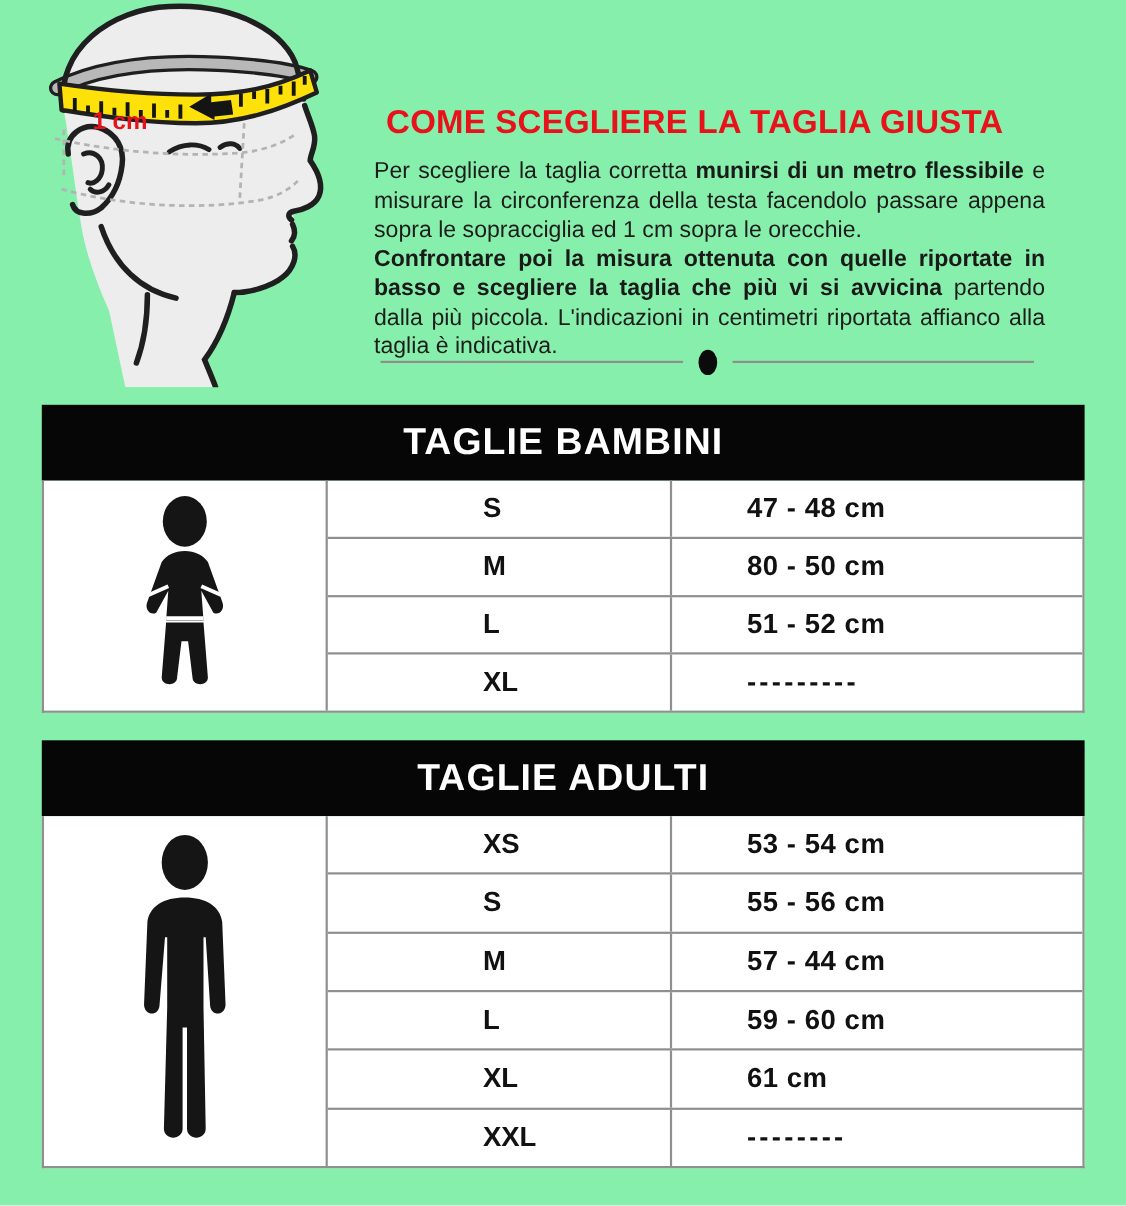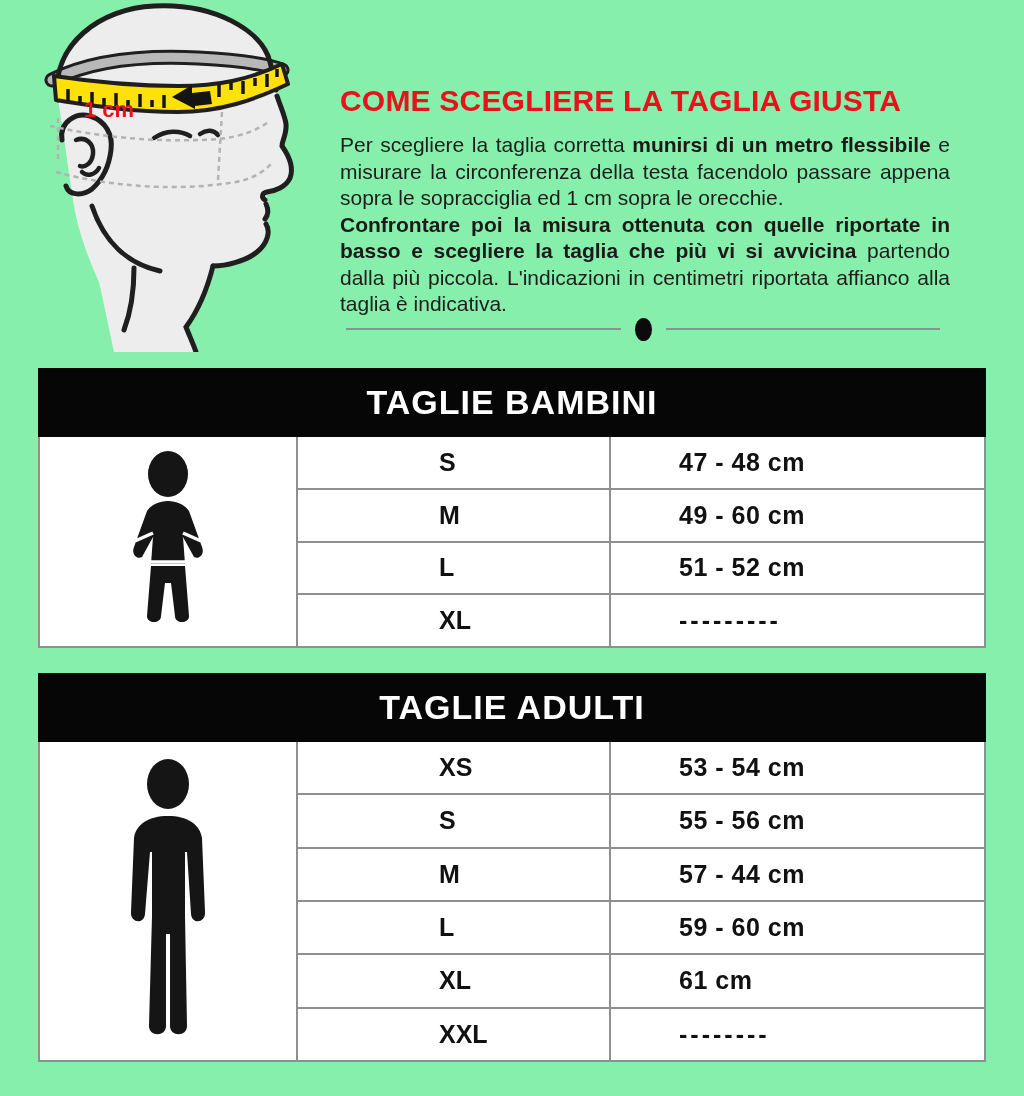--- a/index.html
+++ b/index.html
@@ -5,21 +5,21 @@
   html,body{margin:0;padding:0;background:#ffffff;}
   .page{
     position:relative;width:1024px;height:1096px;background:#86efac;overflow:hidden;
     font-family:"Liberation Sans","DejaVu Sans",sans-serif;color:#1d1d1b;
   }
   
   .illus{position:absolute;left:14px;top:0;width:320px;height:352px;}
   
   .intro{position:absolute;left:340px;top:84px;width:610px;}
   .intro h1{
-    margin:0;font-size:30px;line-height:34px;font-weight:bold;
+    margin:11px;font-size:30px;line-height:34px;font-weight:bold;
     letter-spacing:0.2px;color:#e8121b;
   }
   .intro p{
     margin:14px 0 0 0;font-size:21px;line-height:26.5px;text-align:justify;
     color:#1d1d1b;
   }
   .intro p b{font-weight:bold;color:#1a1a18;}
   
   .divider{position:absolute;left:346px;top:316px;width:594px;height:26px;
     display:flex;align-items:center;gap:14px;}
@@ -153,21 +153,21 @@
                 L48,169 C48,177 34,177 34,169 Z"></path>
         </svg>
       </div>
       <div class="rows">
         <div class="trow">
           <div class="csize">S</div>
           <div class="cval">47 - 48 cm</div>
         </div>
         <div class="trow">
           <div class="csize">M</div>
-          <div class="cval">49 - 60 cm</div>
+          <div class="cval">80 - 50 cm</div>
         </div>
         <div class="trow">
           <div class="csize">L</div>
           <div class="cval">51 - 52 cm</div>
         </div>
         <div class="trow">
           <div class="csize">XL</div>
           <div class="cval is-dashes">---------</div>
         </div>
       </div>

